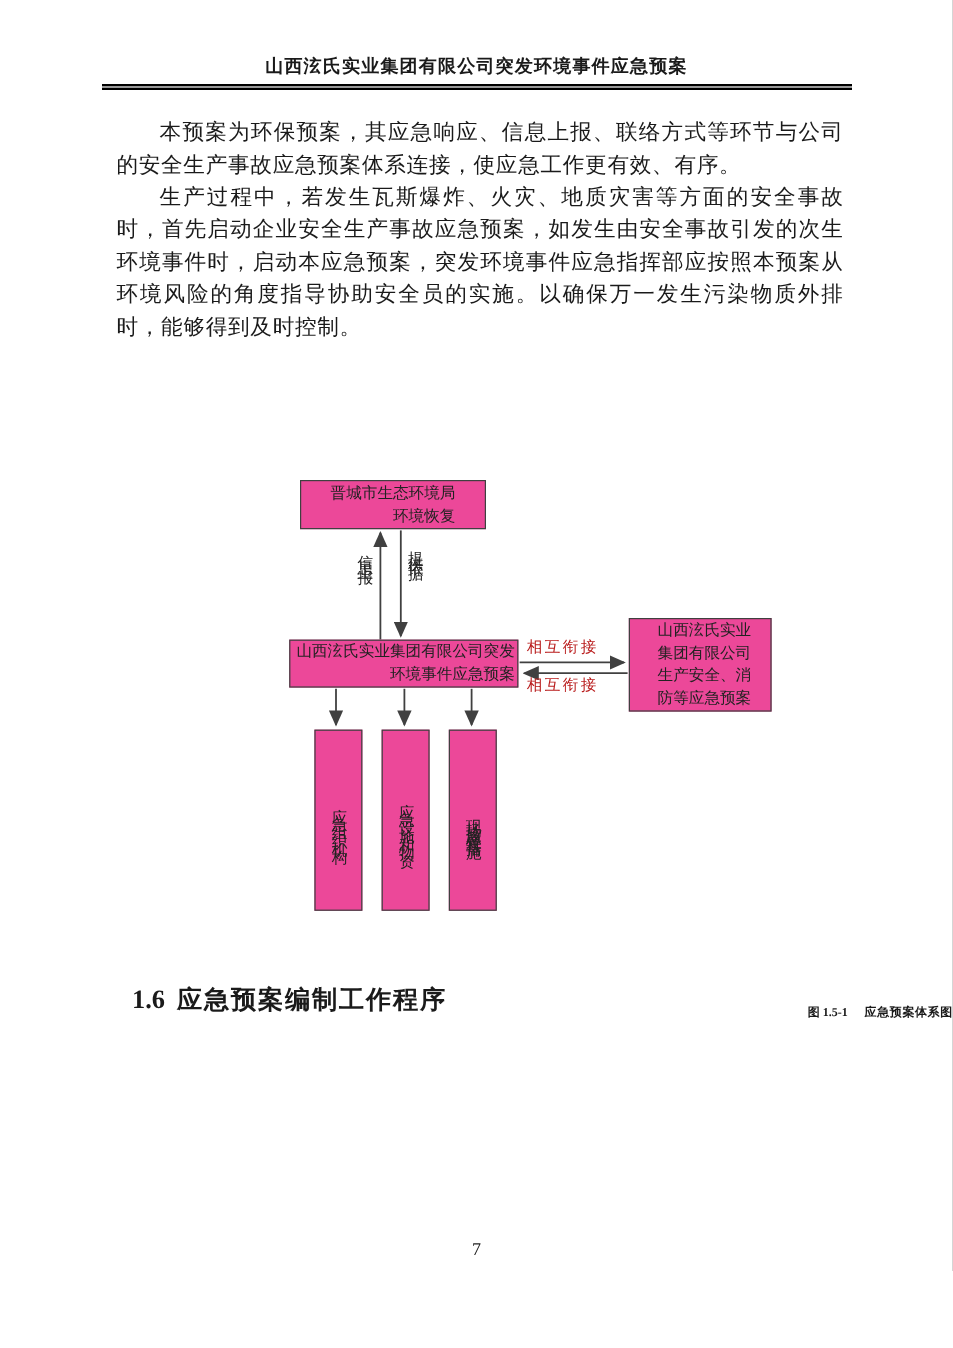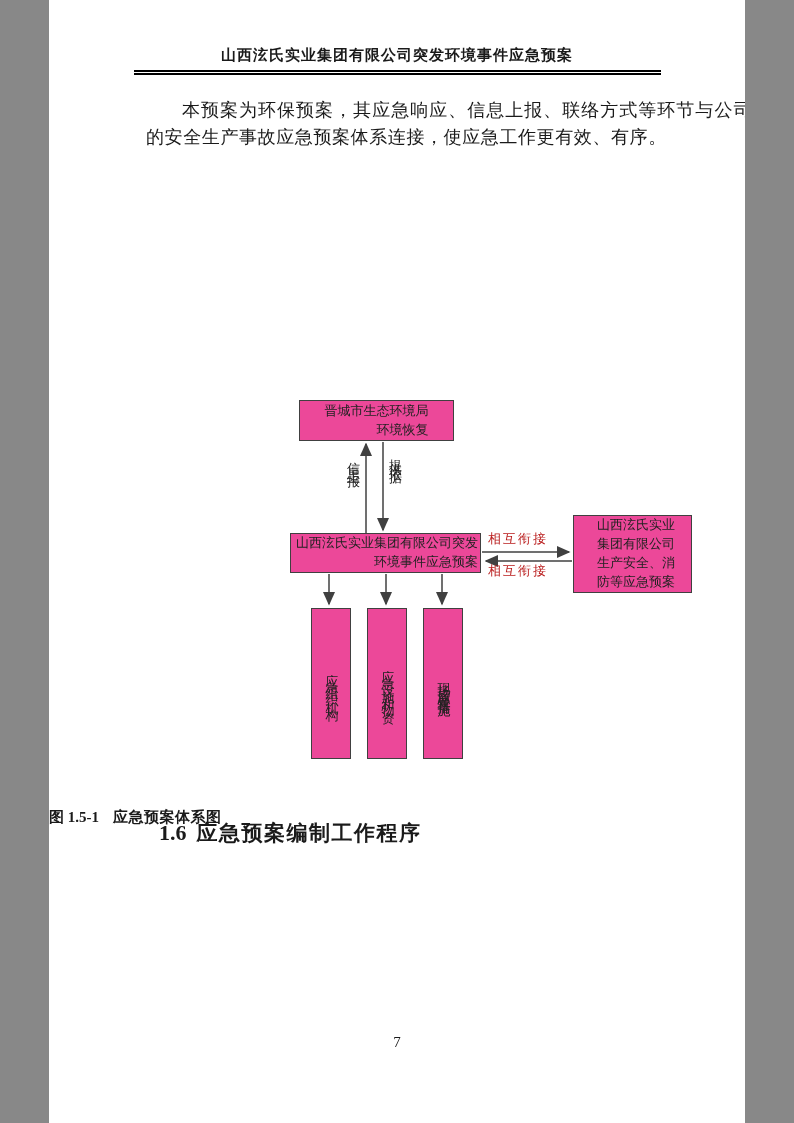--- a/index.html
+++ b/index.html
@@ -1,19 +1,19 @@
 <!DOCTYPE html>
 <html><head>
 <meta charset="utf-8">
 <style>
   * { margin: 0; padding: 0; box-sizing: border-box; }
   html, body { background: #888; }
   .page {
     position: relative;
-    width: 696px;
+    width: 794px;
     height: 1123px;
     margin: 0 auto;
     background: #ffffff;
     font-family: "Liberation Serif", "DejaVu Serif", serif;
     color: #1a1a1a;
     overflow: hidden;
   }
   
   .header-title {
     position: absolute;
@@ -87,23 +87,23 @@
     text-align: left;
     font-size: 13px;
     letter-spacing: 2px;
     color: #b91c1c;
   }
   .edge-label-h.link { left: 439px; top: 135px; }
   .edge-label-h.coop { left: 439px; top: 167px; }
   
   .figure-caption {
     position: absolute;
-    top: 808px; left: 0; right: 0;
-    text-align: left;
-    font-size: 15px;
+    top: 837px; left: 0; right: 0;
+    text-align: right;
+    font-size: 10px;
     font-weight: bold;
   }
   .figure-caption .cap-title { margin-left: 14px; letter-spacing: 0.5px; }
   .section-heading {
     position: absolute;
     top: 819px; left: 110px;
     font-weight: bold;
   }
   .section-heading .sec-num {
     font-family: "Liberation Serif", "DejaVu Serif", serif;
@@ -125,20 +125,21 @@
 </head>
 <body>
 
 <div class="page">
 
   <div class="header-title">山西泫氏实业集团有限公司突发环境事件应急预案</div>
   <div class="header-rule"></div>
 
   <div class="bodyblock first">
     <p>本预案为环保预案，其应急响应、信息上报、联络方式等环节与公司的安全生产事故应急预案体系连接，使应急工作更有效、有序。</p>
+    <p>生产过程中，若发生瓦斯爆炸、火灾、地质灾害等方面的安全事故时，首先启动企业安全生产事故应急预案，如发生由安全事故引发的次生环境事件时，启动本应急预案，突发环境事件应急指挥部应按照本预案从环境风险的角度指导协助安全员的实施。以确保万一发生污染物质外排时，能够得到及时控制。</p>
   </div>
 
   <div class="diagram">
 
     <svg class="wires" width="794" height="380" viewBox="0 0 794 380">
       <defs>
         <marker id="arrh" markerWidth="9" markerHeight="8" refX="8" refY="4" orient="auto">
           <path d="M0,0 L9,4 L0,8 z" fill="#404040"></path>
         </marker>
       </defs>

